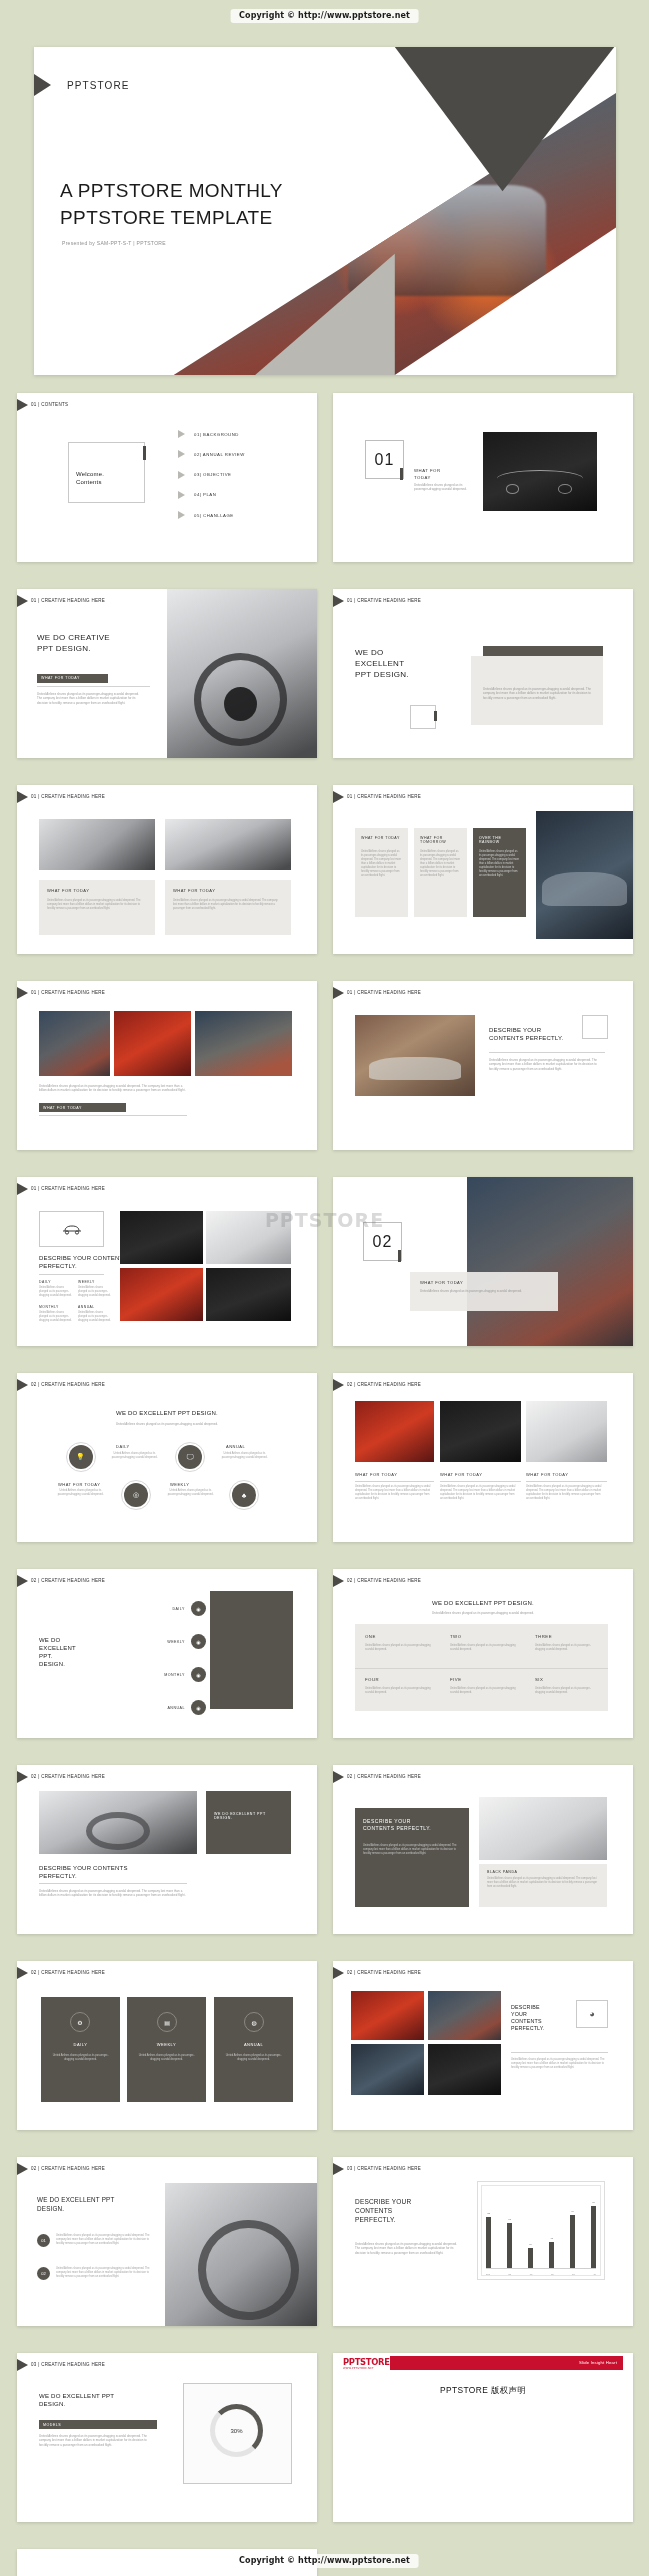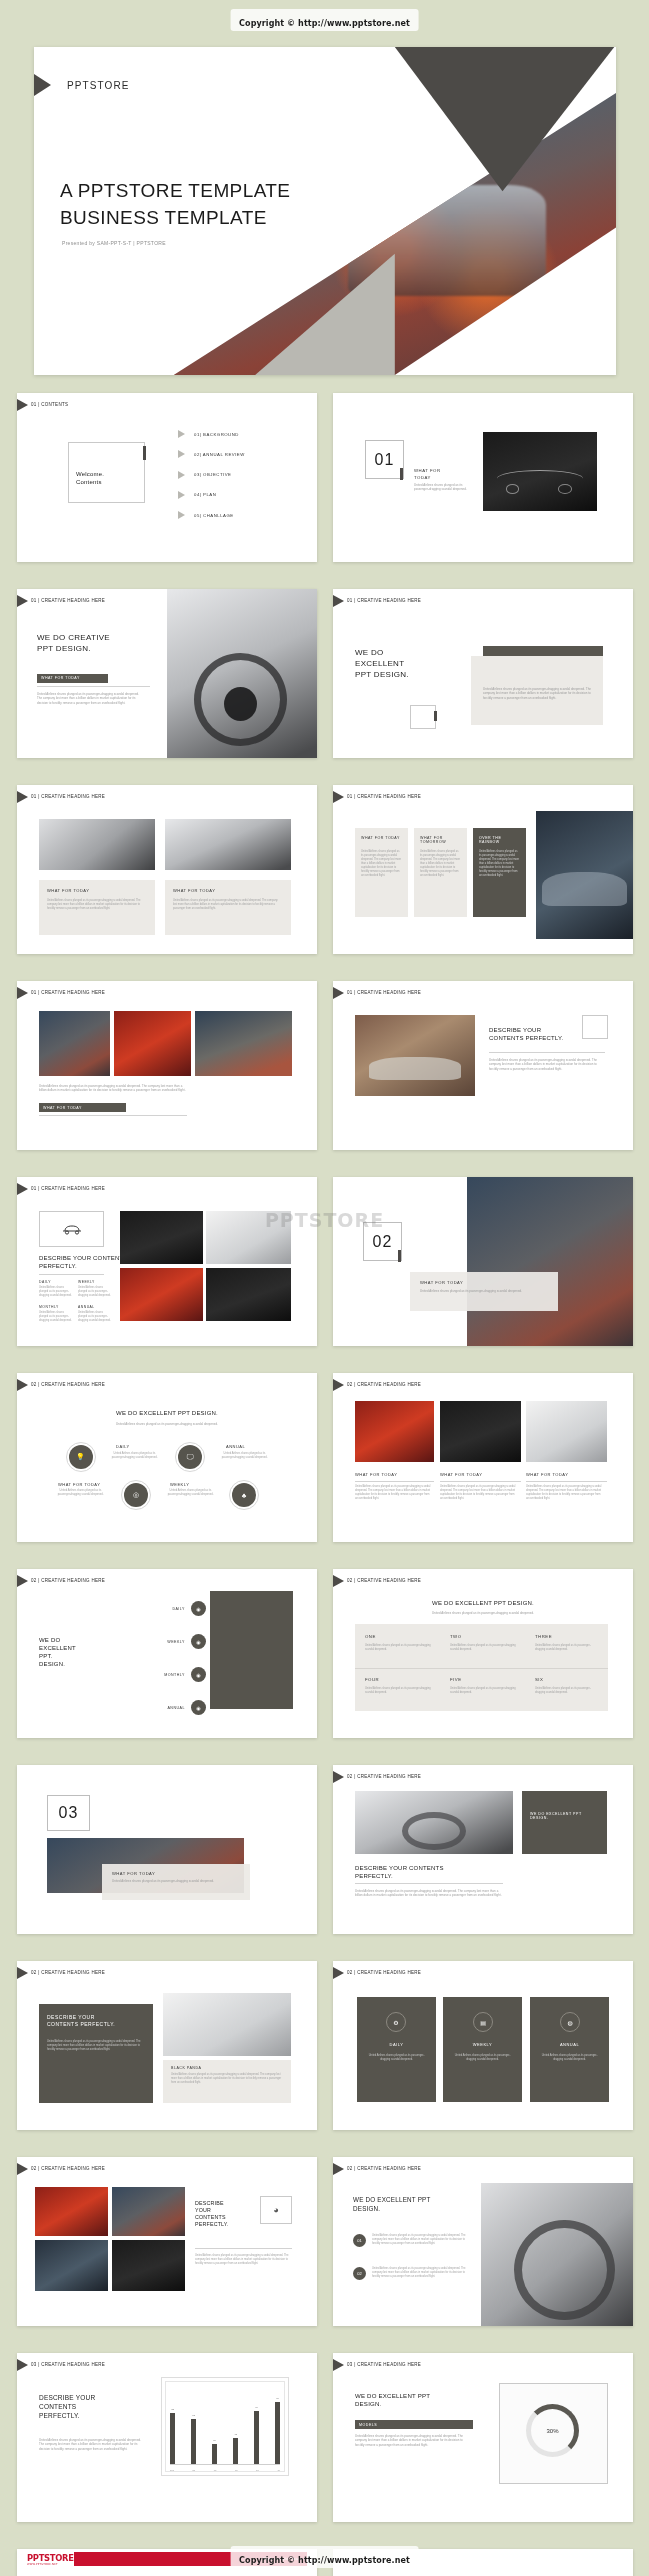--- a/index.html
+++ b/index.html
@@ -8,21 +8,21 @@
     background: #d9dec7;
     font-family: "Liberation Sans", sans-serif;
   }
   body { width: 649px; height: 2576px; position: relative; overflow: hidden; }
 
   
   .wm {
     position: absolute; left: 50%; transform: translateX(-50%);
     background: rgba(255,255,255,.82);
     color: #1c1c1c; font-weight: bold; font-size: 8px;
-    padding: 10px 9px 3px; border-radius: 3px;
+    padding: 2px 9px 3px; border-radius: 3px;
     letter-spacing: 0.1px; white-space: nowrap; z-index: 60;
     font-family: "DejaVu Sans", sans-serif;
   }
   .wm-top { top: 9px; }
   .wm-bot { bottom: 8px; }
 
   .wm-big {
     position: absolute; z-index: 55;
     color: rgba(120,120,120,.28);
     font-weight: bold; font-size: 19px; letter-spacing: 1px;
@@ -174,22 +174,22 @@
 <div class="wm-big" style="top:1209px;">PPTSTORE</div>
 
 <div class="cover">
   <div class="cover-photo"></div>
   <div class="cover-tri-dark2"></div>
   <div class="cover-tri-gray"></div>
   <div class="cover-tri-white-br"></div>
   <div class="cover-arrow"></div>
   <div class="cover-brand">PPTSTORE</div>
   <div class="cover-title">
-    <div>A PPTSTORE TEMPLATE</div>
-    <div>BUSINESS TEMPLATE</div>
+    <div>A PPTSTORE MONTHLY</div>
+    <div>PPTSTORE TEMPLATE</div>
   </div>
   <div class="cover-sub">Presented by SAM-PPT-S-T | PPTSTORE</div>
 </div>
 
 <div class="grid">
 
   <div class="slide">
     <div class="hdr-arrow"></div>
     <div class="hdr">01 | CONTENTS</div>
     <div class="box-out" style="position:absolute;left:51px;top:49px;width:77px;height:61px;"></div>
@@ -454,27 +454,20 @@
       <div style="position:absolute;left:180px;top:53px;" class="lbl">SIX</div>
       <div class="tiny2" style="position:absolute;left:10px;top:20px;width:71px;">United Airlines shares plunged as its passenger-dragging scandal deepened.</div>
       <div class="tiny2" style="position:absolute;left:95px;top:20px;width:71px;">United Airlines shares plunged as its passenger-dragging scandal deepened.</div>
       <div class="tiny2" style="position:absolute;left:180px;top:20px;width:63px;">United Airlines shares plunged as its passenger-dragging scandal deepened.</div>
       <div class="tiny2" style="position:absolute;left:10px;top:63px;width:71px;">United Airlines shares plunged as its passenger-dragging scandal deepened.</div>
       <div class="tiny2" style="position:absolute;left:95px;top:63px;width:71px;">United Airlines shares plunged as its passenger-dragging scandal deepened.</div>
       <div class="tiny2" style="position:absolute;left:180px;top:63px;width:63px;">United Airlines shares plunged as its passenger-dragging scandal deepened.</div>
     </div>
   </div>
 
-  <div class="slide">
-    <div class="numbox" style="position:absolute;left:30px;top:30px;width:43px;height:36px;">03</div>
-    <div class="ph city" style="left:30px;top:73px;width:197px;height:55px;"></div>
-    <div class="box-gray" style="position:absolute;left:85px;top:99px;width:148px;height:36px;opacity:.94;"></div>
-    <div class="lbl" style="position:absolute;left:95px;top:106px;font-size:4.1px;">WHAT FOR TODAY</div>
-    <div class="tiny" style="position:absolute;left:95px;top:114px;width:116px;">United Airlines shares plunged as its passenger-dragging scandal deepened.</div>
-  </div>
 
   <div class="slide">
     <div class="hdr-arrow"></div>
     <div class="hdr">02 | CREATIVE HEADING HERE</div>
     <div class="ph intr" style="left:22px;top:26px;width:158px;height:63px;">
       <div style="position:absolute;left:30%;top:34%;width:40%;height:60%;border-radius:50%;border:6px solid rgba(70,70,72,.7);"></div>
     </div>
     <div class="box-dark" style="position:absolute;left:189px;top:26px;width:85px;height:63px;"></div>
     <div class="lbl-w" style="position:absolute;left:197px;top:47px;font-size:3.6px;width:57px;">WE DO EXCELLENT PPT DESIGN.</div>
     <div class="h3" style="position:absolute;left:22px;top:99px;">

